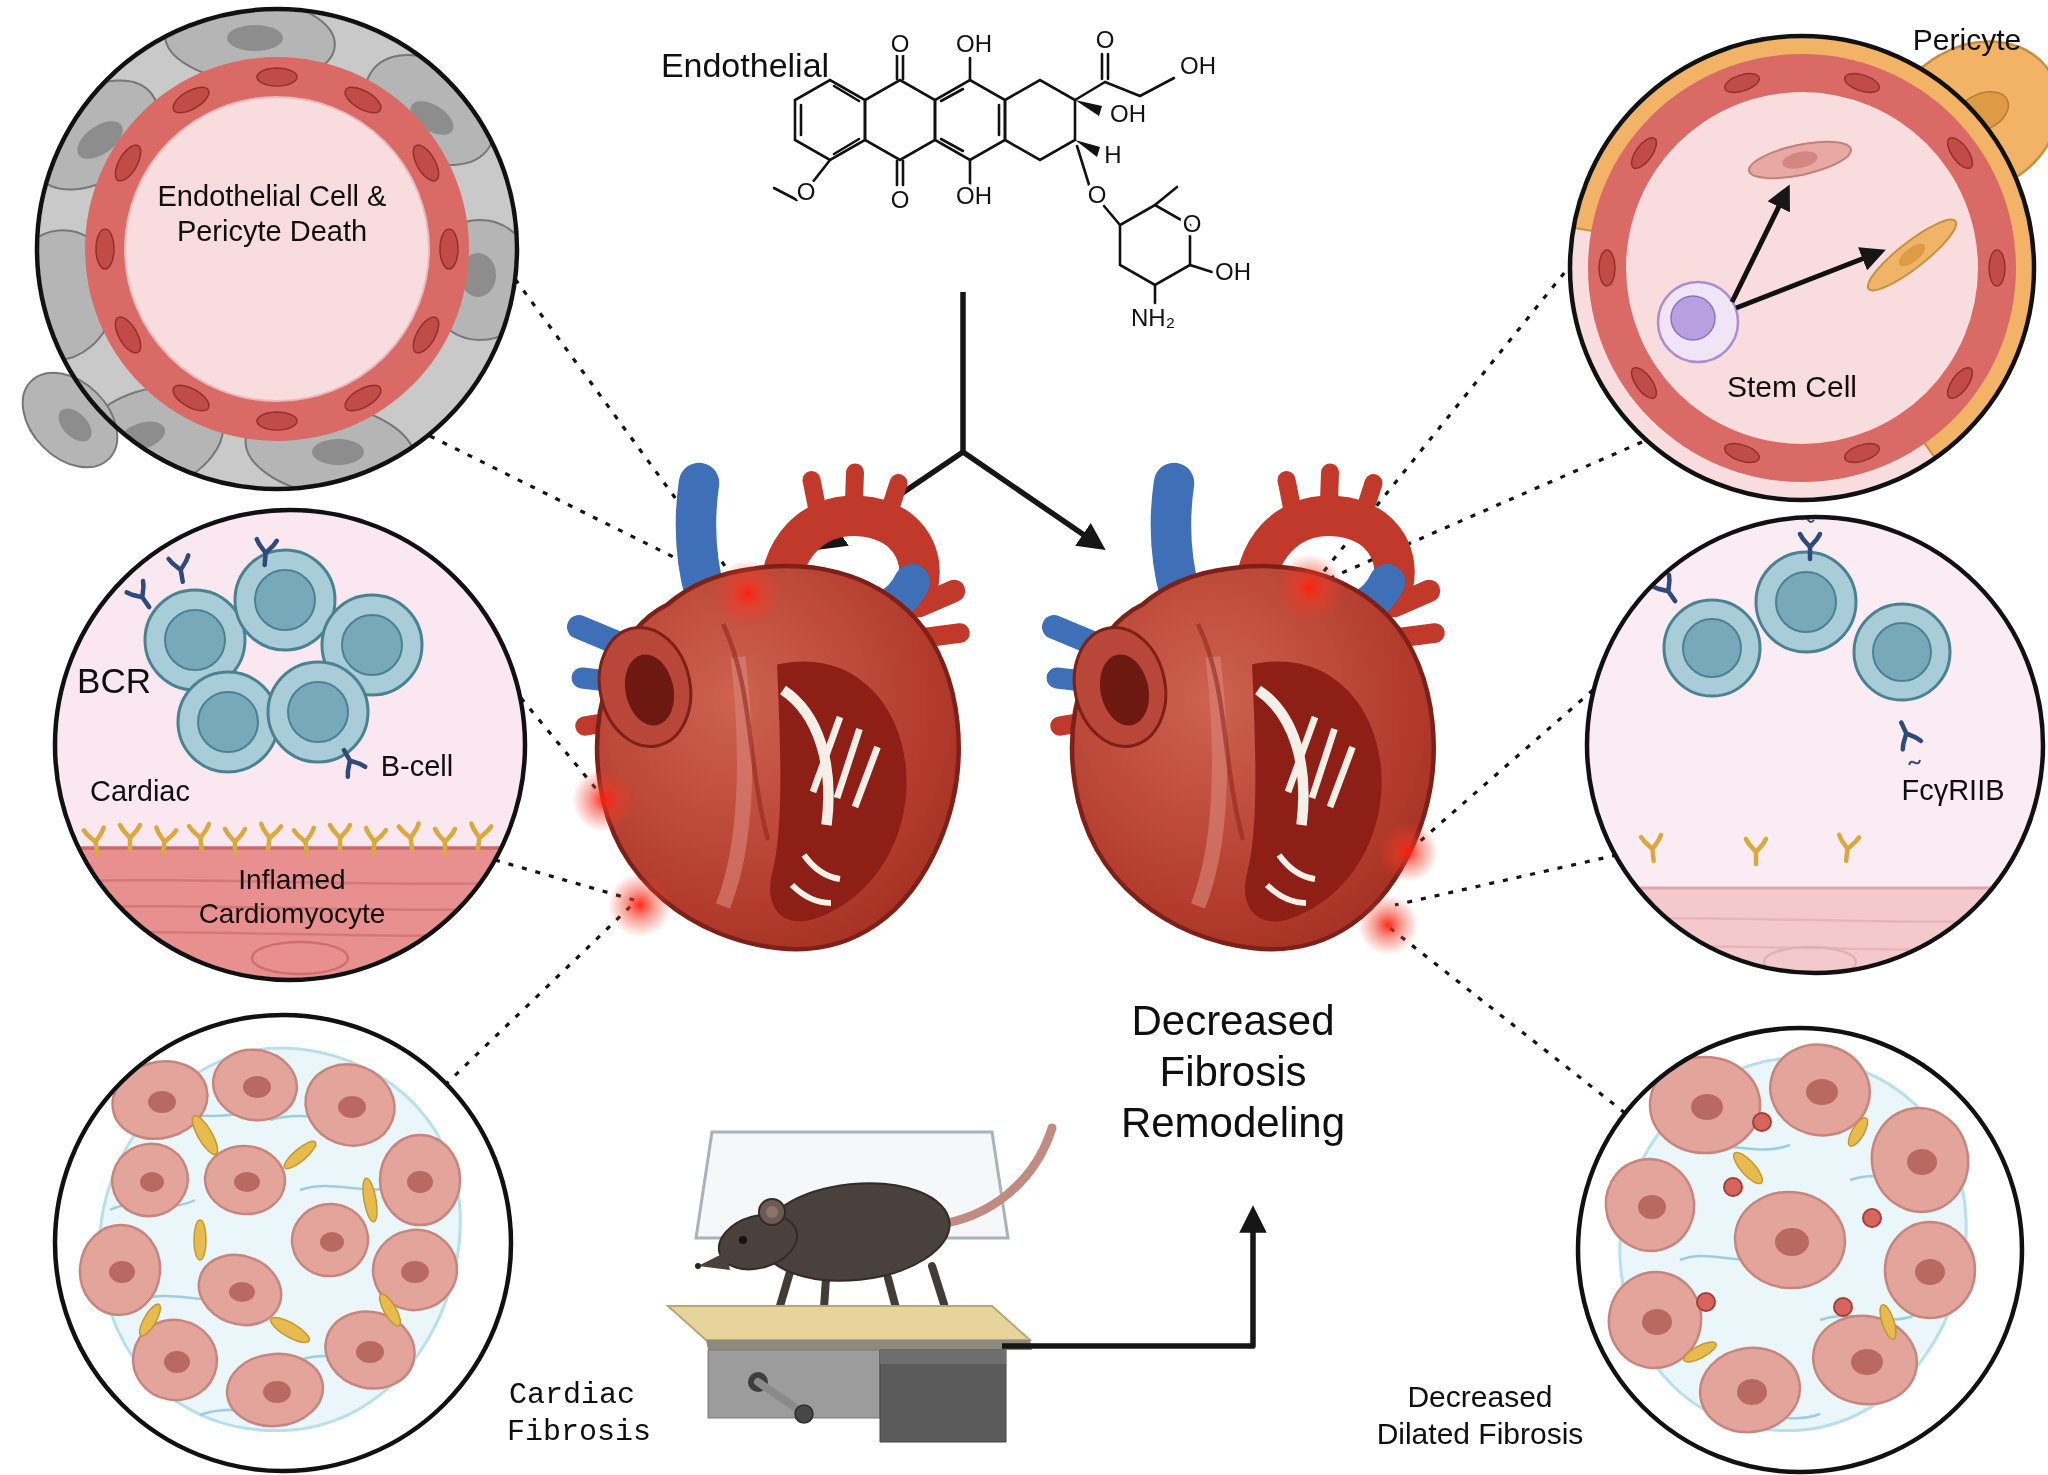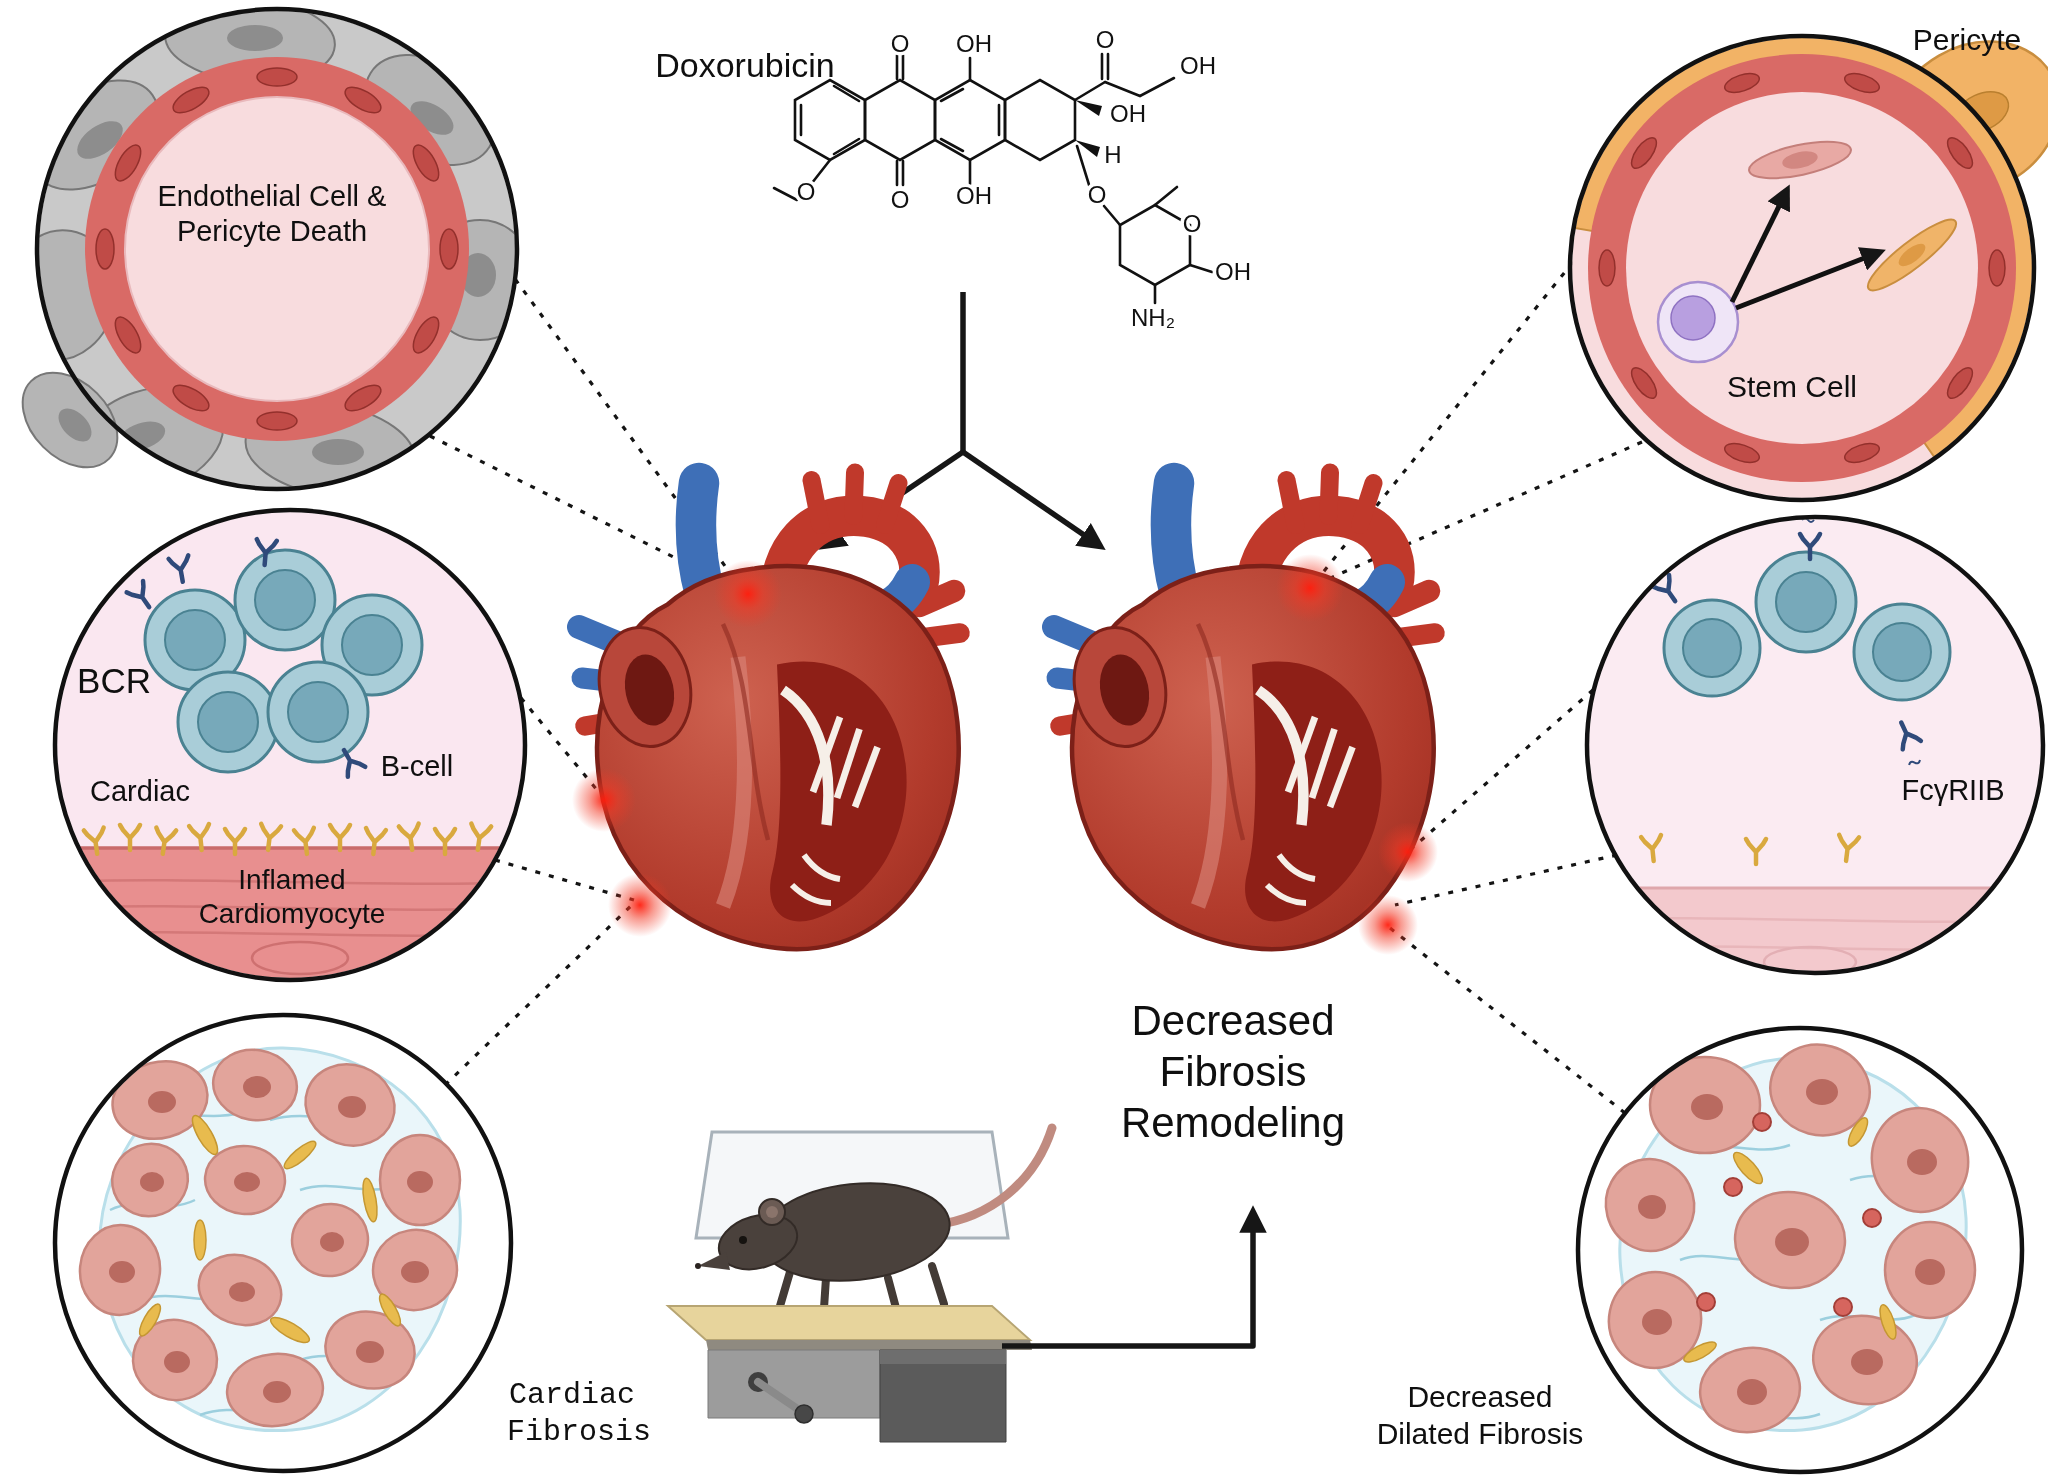--- a/index.html
+++ b/index.html
@@ -479,21 +479,21 @@
       <polygon points="240,230 366,230 366,244 240,244" fill="#6E6E6E"></polygon>
       <circle cx="118" cy="262" r="10" fill="#3E3E3E"></circle>
       <path d="M118,262 L162,292" stroke="#8A8A8A" stroke-width="8" stroke-linecap="round"></path>
       <circle cx="164" cy="294" r="9" fill="#474747" stroke="#2E2E2E" stroke-width="1.5"></circle>
     </g>
   </g>
 
   <path d="M1002,1346 L1253,1346 L1253,1212" fill="none" stroke="#161616" stroke-width="5.5" stroke-linejoin="round" marker-end="url(#ah)"></path>
 </svg>
 
-<div class="lbl" style="left:745px;top:66px;font-size:34px;">Doxorubicin</div>
+<div class="lbl" style="left:745px;top:66px;font-size:34px;">Endothelial</div>
 <div class="lbl" style="left:272px;top:214px;font-size:29px;width:260px;">Endothelial Cell &amp; Pericyte Death</div>
 <div class="lbl" style="left:1967px;top:40px;font-size:30px;">Pericyte</div>
 <div class="lbl" style="left:1792px;top:387px;font-size:30px;">Stem Cell</div>
 <div class="lbl" style="left:114px;top:681px;font-size:35px;">BCR</div>
 <div class="lbl" style="left:140px;top:792px;font-size:29px;">Cardiac</div>
 <div class="lbl" style="left:417px;top:767px;font-size:29px;">B-cell</div>
 <div class="lbl" style="left:292px;top:897px;font-size:28px;width:230px;">Inflamed Cardiomyocyte</div>
 <div class="lbl" style="left:1953px;top:791px;font-size:29px;">FcγRIIB</div>
 <div class="lbl" style="left:572px;top:1414px;font-size:30px;width:130px;font-family:Liberation Mono, monospace;">Cardiac Fibrosis</div>
 <div class="lbl" style="left:1480px;top:1416px;font-size:30px;width:220px;">Decreased Dilated Fibrosis</div>

